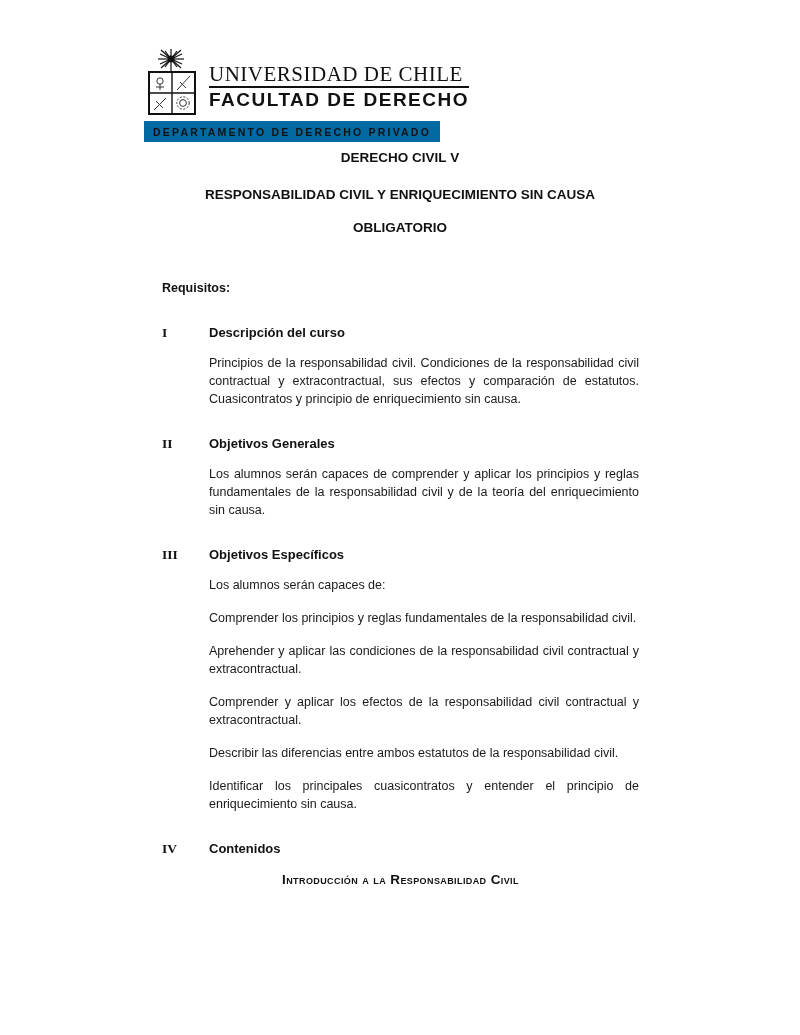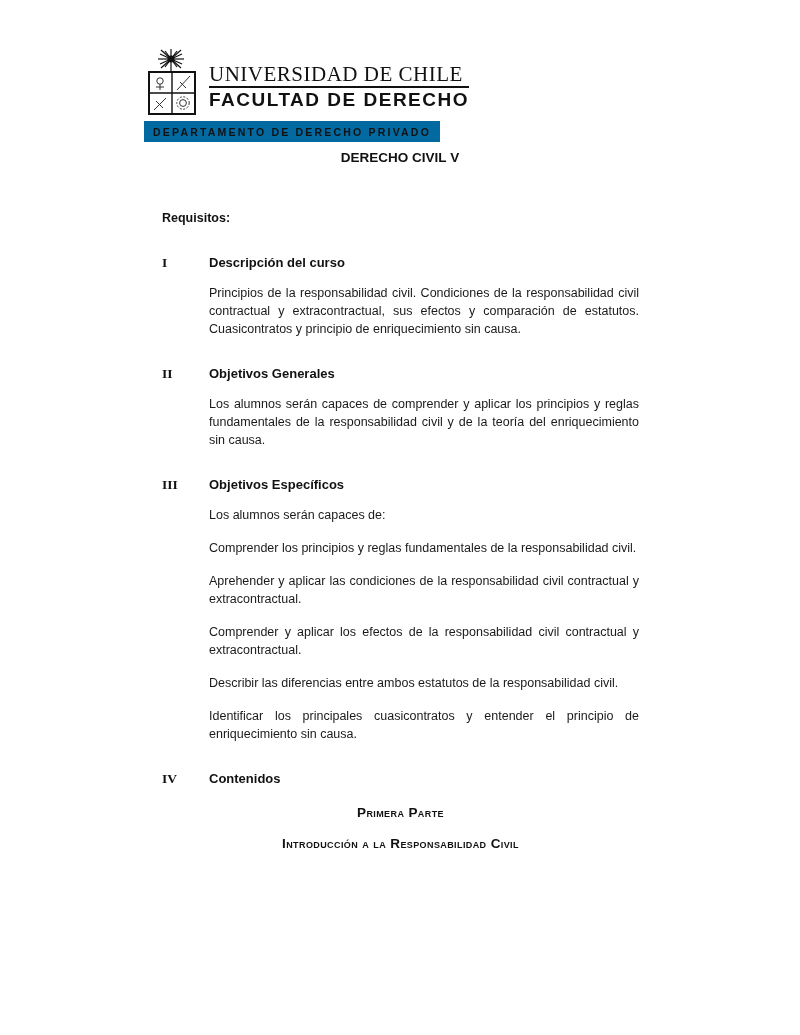--- a/index.html
+++ b/index.html
@@ -156,20 +156,22 @@
       <div class="logo-text">
         <div class="uni-name">UNIVERSIDAD DE CHILE</div>
         <div class="fac-name">FACULTAD DE DERECHO</div>
       </div>
     </div>
     <div class="dept-banner">DEPARTAMENTO DE DERECHO PRIVADO</div>
   </header>
 
   <section class="title-block">
     <div class="t1">DERECHO CIVIL V</div>
+    <div class="t2">RESPONSABILIDAD CIVIL Y ENRIQUECIMIENTO SIN CAUSA</div>
+    <div class="t3">OBLIGATORIO</div>
   </section>
 
   <section class="requisitos">
     <div class="req-label">Requisitos:</div>
   </section>
 
   <main>
 
     <section class="section">
       <div class="sec-head">
@@ -200,19 +202,18 @@
       <p>Identificar los principales cuasicontratos y entender el principio de enriquecimiento sin causa.</p>
     </section>
 
     <section class="section">
       <div class="sec-head">
         <span class="numeral">IV</span>
         <span class="sec-title">Contenidos</span>
       </div>
     </section>
 
-    <div class="part-heading">Primera Parte</div>
     <div class="part-subheading">Introducción a la Responsabilidad Civil</div>
 
   </main>
 
 
 </div>
 
 </body></html>

